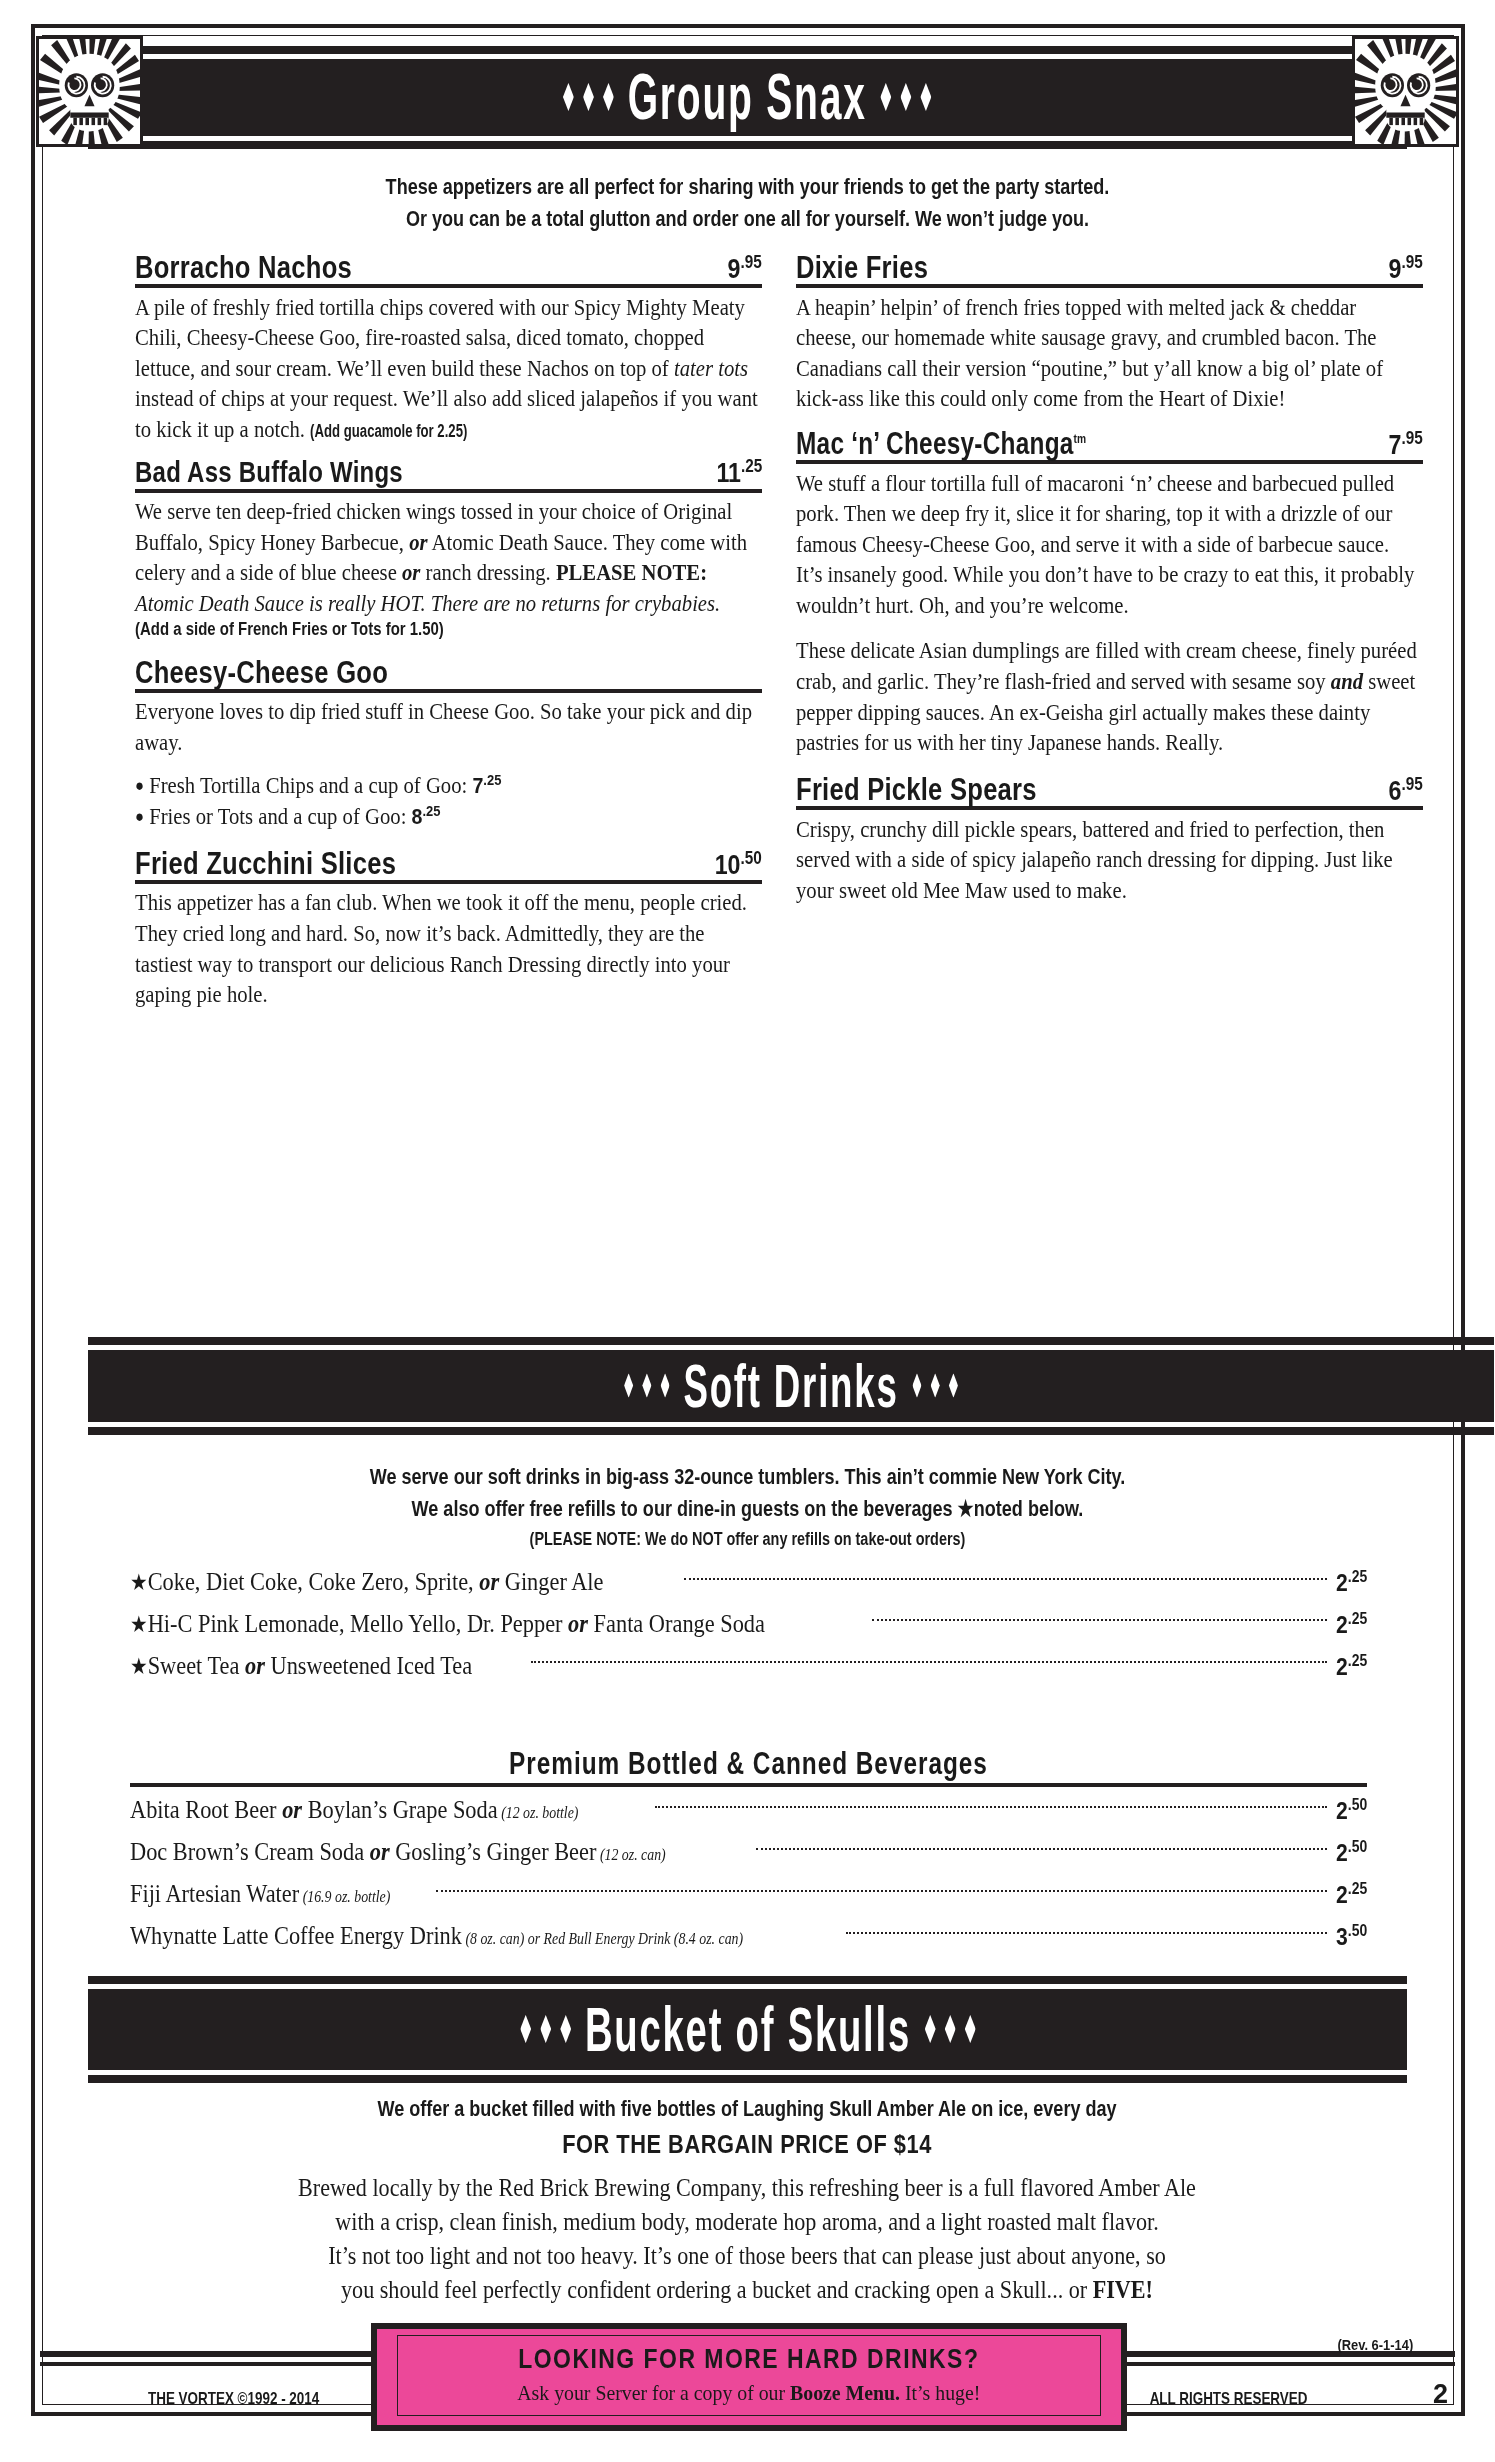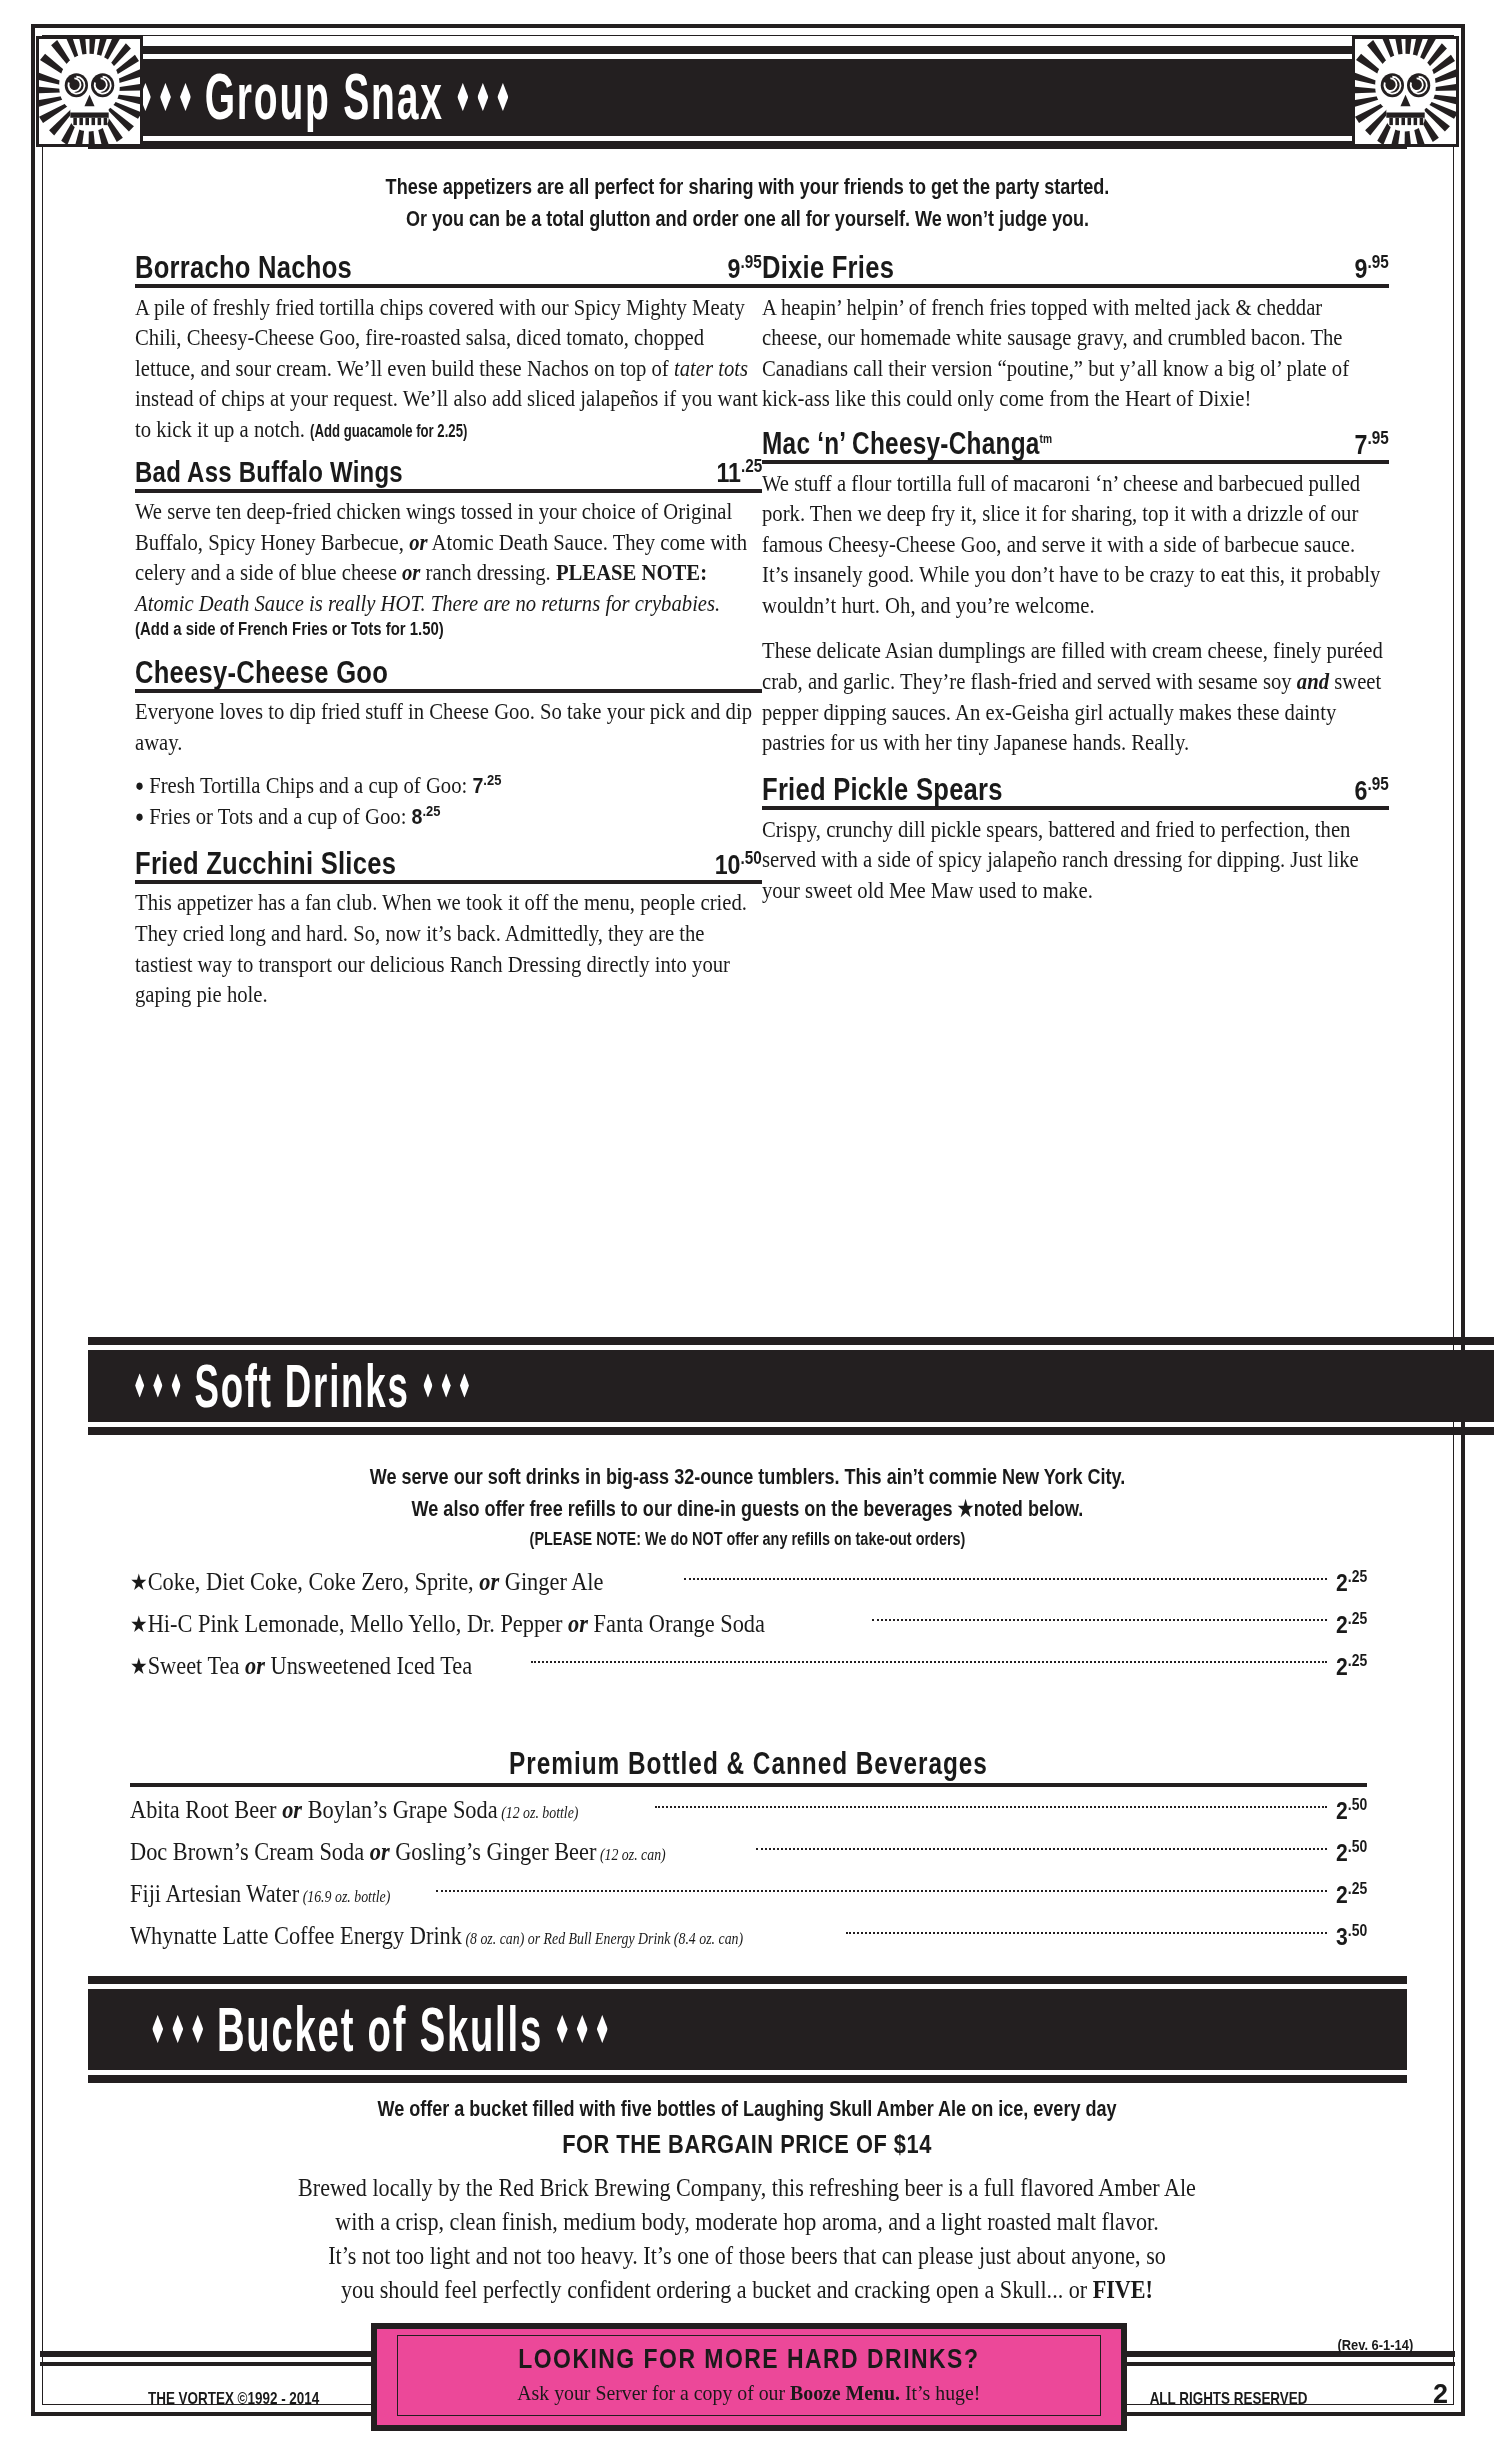--- a/index.html
+++ b/index.html
@@ -41,20 +41,21 @@
     margin-bottom: 5.3px;
   }
   .banner-rule-bottom {
     height: 7.6px; background: #231f20;
     margin-top: 5.3px;
   }
   .banner-bar {
     background: #231f20;
     display: flex;
     align-items: center;
+    justify-content: center;
     position: relative;
   }
   .banner-title {
     color: #ffffff;
     font-family: "Liberation Sans", sans-serif;
     font-weight: bold;
     font-stretch: condensed;
     letter-spacing: 2.3px;
     transform: scaleX(0.78) scaleY(1.28);
     white-space: nowrap;
@@ -91,20 +92,21 @@
     font-size: 22px;
     line-height: 1.45;
     transform: scaleX(0.82);
     transform-origin: center top;
   }
 
   
   .cols {
     position: absolute;
     display: flex;
+    gap: 34px;
   }
   .col { width: 627px; }
 
   .item { margin-bottom: 5.9px; }
 
   .item-head {
     display: flex;
     align-items: baseline;
     justify-content: space-between;
     border-bottom: 4.1px solid #231f20;

